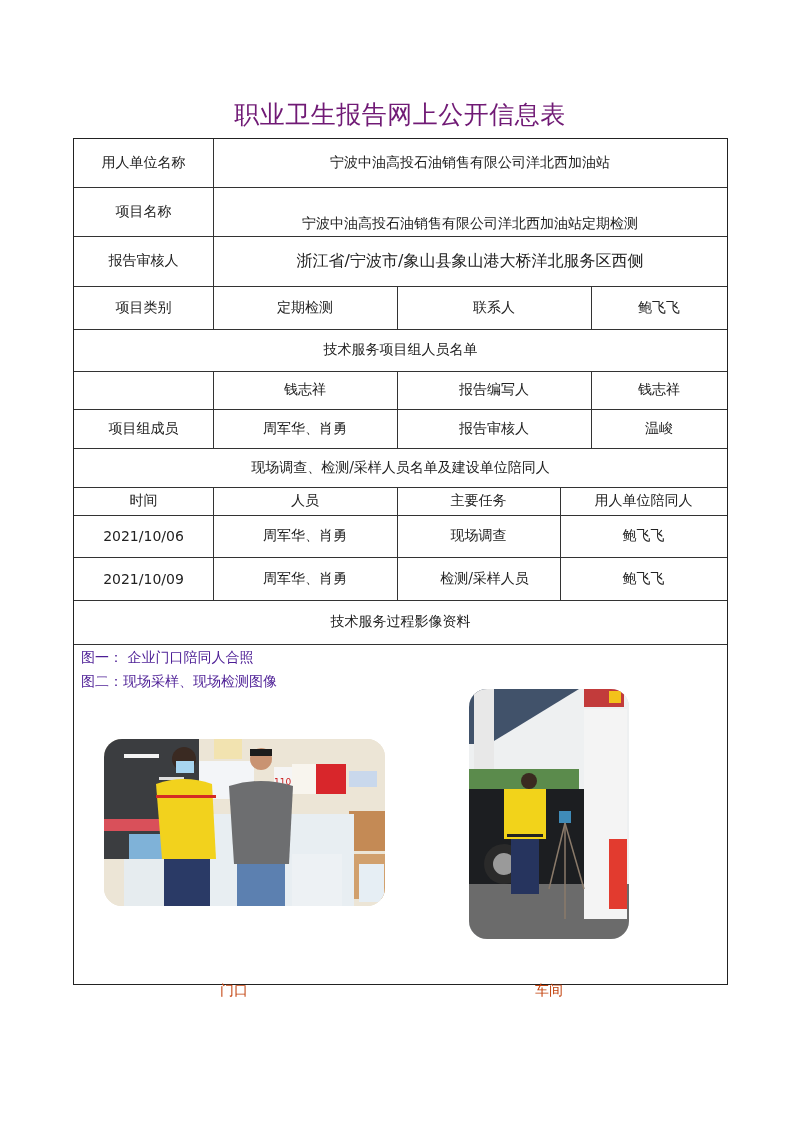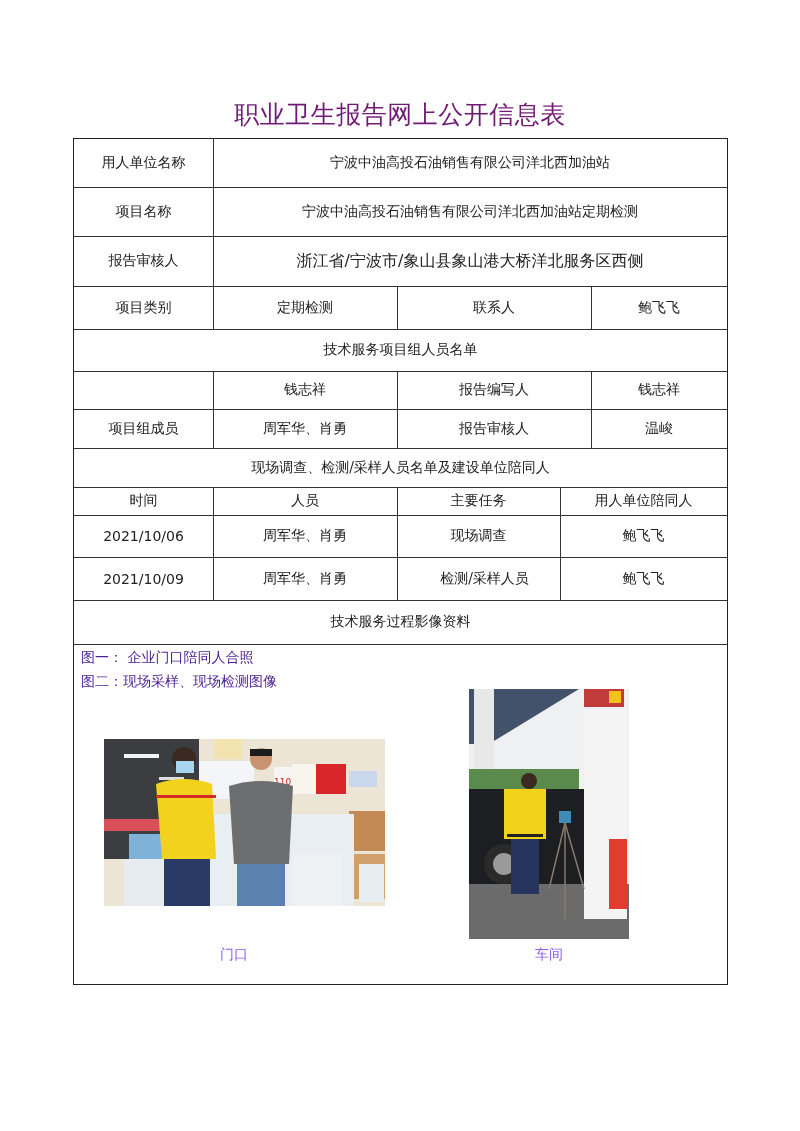--- a/index.html
+++ b/index.html
@@ -9,22 +9,22 @@
            font-size: 25px; font-weight: normal; letter-spacing: 0.5px; color: #701a75; }
   .tbl { position: absolute; left: 73px; top: 138px; width: 655px; height: 847px;
          border: 1.5px solid #222; box-sizing: border-box; }
   .cell { position: absolute; box-sizing: border-box; display: flex; align-items: center;
           justify-content: center; font-size: 14px; color: #222; text-align: center; }
   .hl { position: absolute; left: 0; width: 100%; height: 0; border-top: 1.5px solid #333; }
   .vl { position: absolute; width: 0; border-left: 1.5px solid #333; }
   .big { font-size: 16px; font-family: "DejaVu Sans", "Liberation Sans", sans-serif; }
   .sans { font-family: "DejaVu Sans", "Liberation Sans", sans-serif; }
   .note { position: absolute; left: 7px; font-size: 14px; color: #4c1d95; }
-  .photo { position: absolute; overflow: hidden; }
-  .caption { position: absolute; font-size: 14px; color: #8b5cf6; text-align: center; }
+  .photo { position: absolute; overflow: hidden; border-radius: 18px; }
+  .caption { position: absolute; font-size: 14px; color: #c2410c; text-align: center; margin-top: 36px; }
 </style>
 </head>
 <body>
 
 <div class="title">职业卫生报告网上公开信息表</div>
 
 <div class="tbl">
 
   <div class="hl" style="top:48px"></div>
   <div class="hl" style="top:97px"></div>
@@ -46,21 +46,21 @@
   <div class="vl" style="left:323px; top:232px; height:77px"></div>
   <div class="vl" style="left:517px; top:232px; height:77px"></div>
   <div class="vl" style="left:139px; top:348px; height:113px"></div>
   <div class="vl" style="left:323px; top:348px; height:113px"></div>
   <div class="vl" style="left:486px; top:348px; height:113px"></div>
 
   <div class="cell" style="left:0; top:0; width:139px; height:48px">用人单位名称</div>
   <div class="cell" style="left:0; top:48px; width:139px; height:49px">项目名称</div>
 
   <div class="cell" style="left:139px; top:0; width:514px; height:48px">宁波中油高投石油销售有限公司洋北西加油站</div>
-  <div class="cell" style="left:139px; top:48px; width:514px; height:49px">宁波中油高投石油销售有限公司洋北西加油站定期检测</div>
+  <div class="cell" style="left:139px; top:60px; width:514px; height:49px">宁波中油高投石油销售有限公司洋北西加油站定期检测</div>
 
   <div class="cell" style="left:0; top:97px; width:139px; height:50px">报告审核人</div>
   <div class="cell big" style="left:139px; top:97px; width:514px; height:50px">浙江省/宁波市/象山县象山港大桥洋北服务区西侧</div>
 
   <div class="cell" style="left:0; top:147px; width:139px; height:43px">项目类别</div>
   <div class="cell" style="left:139px; top:147px; width:184px; height:43px">定期检测</div>
   <div class="cell" style="left:323px; top:147px; width:194px; height:43px">联系人</div>
   <div class="cell sans" style="left:517px; top:147px; width:136px; height:43px">鲍飞飞</div>
 
   <div class="cell" style="left:0; top:190px; width:653px; height:42px">技术服务项目组人员名单</div>

